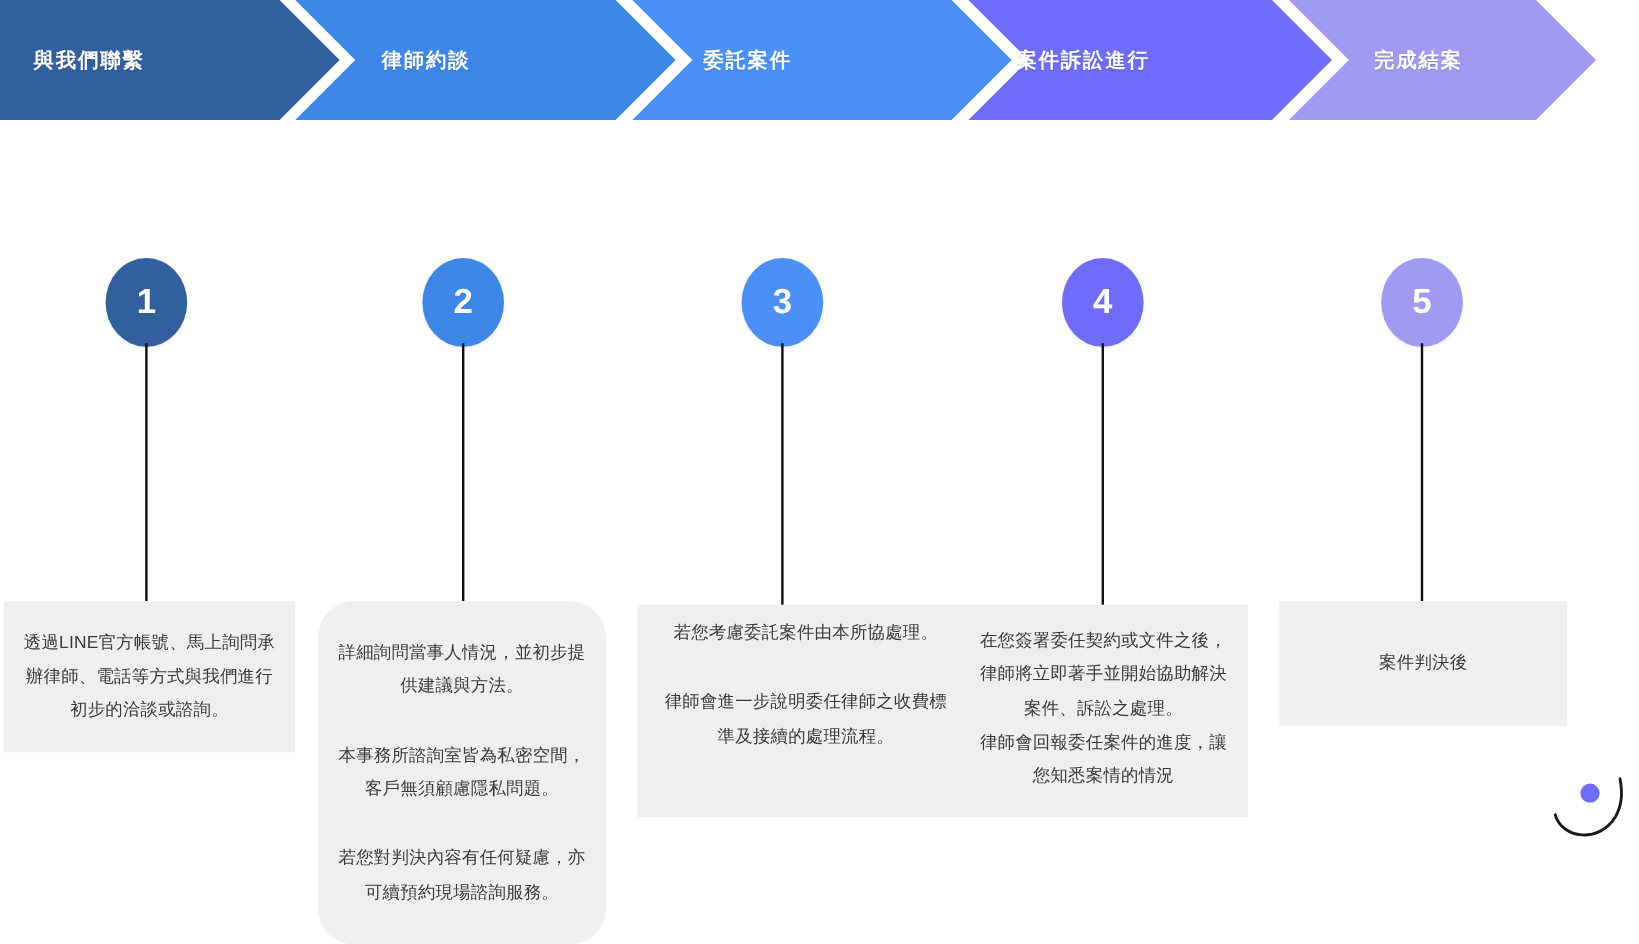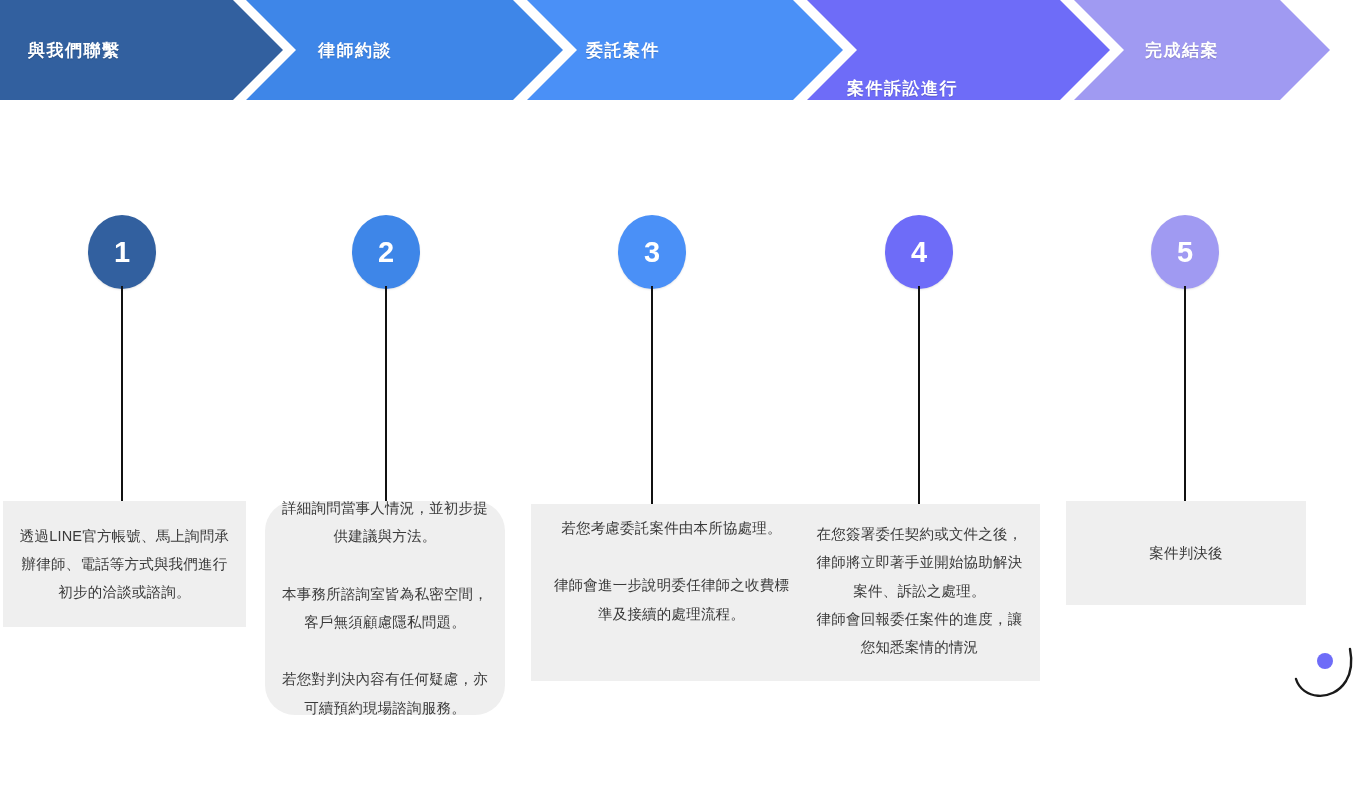--- a/index.html
+++ b/index.html
@@ -92,21 +92,21 @@
 
     <div class="chev" style="left:28px;width:220px;">
       <span class="chev-label">與我們聯繫</span>
     </div>
     <div class="chev" style="left:318px;width:220px;">
       <span class="chev-label">律師約談</span>
     </div>
     <div class="chev" style="left:586px;width:220px;">
       <span class="chev-label">委託案件</span>
     </div>
-    <div class="chev" style="left:847px;width:230px;align-items:flex-end;">
+    <div class="chev" style="left:847px;width:230px;">
       <span class="chev-label">案件訴訟進行</span>
     </div>
     <div class="chev" style="left:1145px;width:220px;">
       <span class="chev-label">完成結案</span>
     </div>
   </div>
 
   <div class="node">
     <div class="bubble" style="left:88px;top:215px;background:#32609f;">
       <span>1</span>
@@ -116,21 +116,21 @@
   <div class="card" style="left:3px;top:501px;width:243px;height:126px;">
     <p>透過LINE官方帳號、馬上詢問承辦律師、電話等方式與我們進行初步的洽談或諮詢。</p>
   </div>
 
   <div class="node">
     <div class="bubble" style="left:352px;top:215px;background:#3e86e8;">
       <span>2</span>
     </div>
     <div class="stem" style="left:385px;top:286px;height:215px;"></div>
   </div>
-  <div class="card" style="left:265px;top:501px;width:240px;height:214px;border-radius:30px;">
+  <div class="card" style="left:265px;top:501px;width:240px;height:286px;border-radius:30px;">
     <p>詳細詢問當事人情況，並初步提供建議與方法。</p>
     <p>本事務所諮詢室皆為私密空間，客戶無須顧慮隱私問題。</p>
     <p>若您對判決內容有任何疑慮，亦可續預約現場諮詢服務。</p>
   </div>
 
   <div class="node">
     <div class="bubble" style="left:618px;top:215px;background:#4a90f7;">
       <span>3</span>
     </div>
     <div class="stem" style="left:651px;top:286px;height:218px;"></div>

